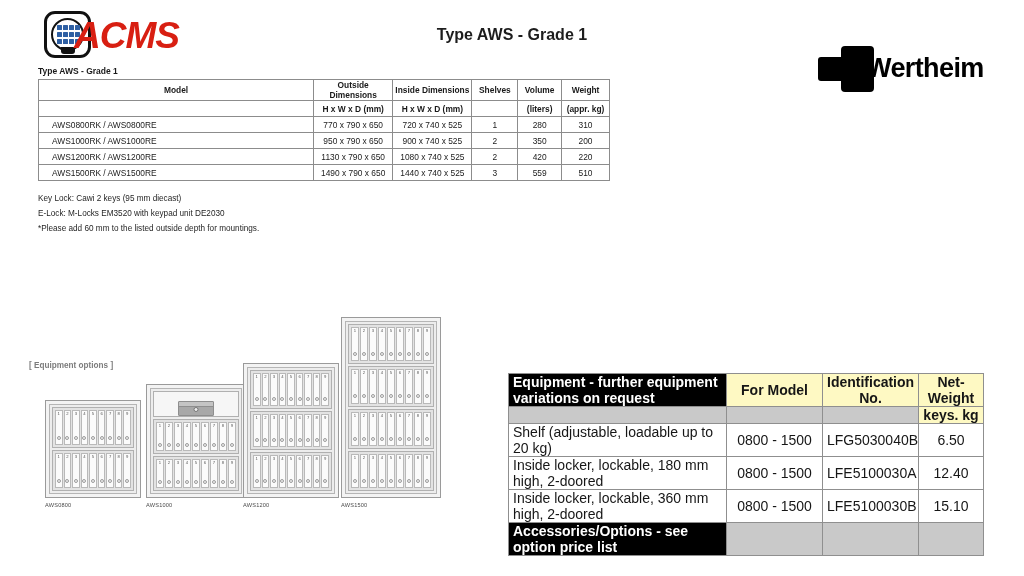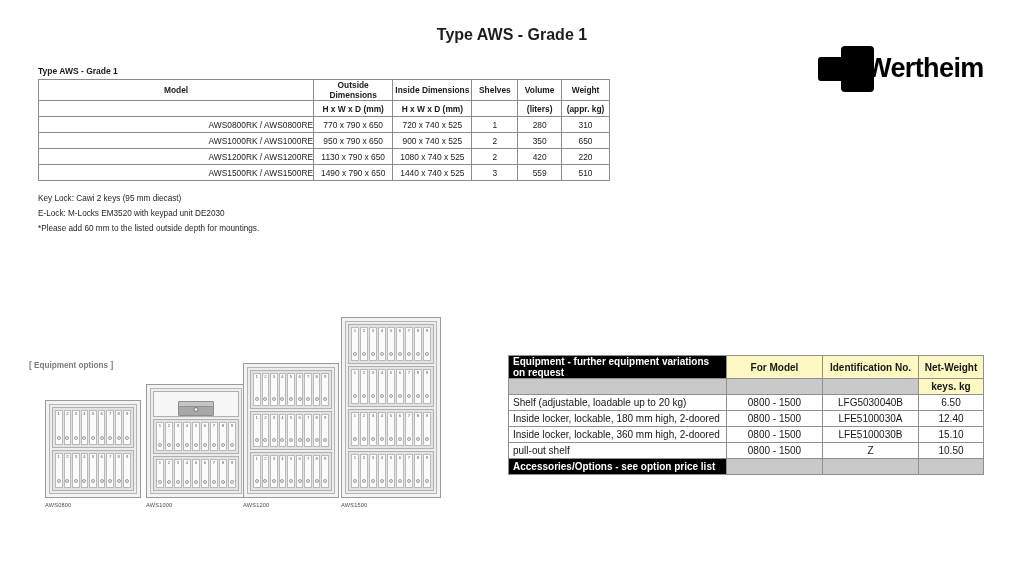--- a/index.html
+++ b/index.html
@@ -36,21 +36,21 @@
   .wert-word{position:absolute;left:58px;top:6px;font-size:27px;font-weight:bold;
     color:#000;letter-spacing:-0.6px;line-height:32px;}
 
   
   .tbl-caption{position:absolute;left:38px;top:66px;font-size:8.5px;font-weight:bold;color:#1a1a1a;}
   table.spec{position:absolute;left:38px;top:79px;width:572px;border-collapse:collapse;
     font-size:8.4px;table-layout:fixed;border-radius:13px;}
   table.spec td,table.spec th{border:1px solid #8c8c8c;padding:0;height:15px;
     text-align:center;font-weight:normal;color:#1a1a1a;}
   table.spec th{font-weight:bold;}
-  table.spec td.model{text-align:right;padding-left:7px;}
+  table.spec td.model{text-align:left;padding-left:13px;}
   .c-model{width:264px;}
   .c-out{width:76px;}
   .c-in{width:76px;}
   .c-sh{width:44px;}
   .c-vol{width:42px;}
   .c-wt{width:46px;}
 
   
   .notes{position:absolute;left:38px;top:191px;font-size:8.2px;line-height:15px;color:#1f1f1f;}
 
@@ -73,39 +73,60 @@
     display:flex;align-items:flex-end;justify-content:center;}
   .locker{width:44%;height:62%;background:#a8a8a8;border:1px solid #8e8e8e;
     box-sizing:border-box;position:relative;border-radius:1px;}
   .locker .lid{position:absolute;left:0;right:0;top:0;height:32%;background:#c4c4c4;
     border-bottom:1px solid #8e8e8e;}
   .locker .knob{position:absolute;left:50%;transform:translateX(-50%);bottom:20%;
     width:3px;height:3px;border-radius:50%;background:#efefef;border:.6px solid #777;}
   .safe-caption{position:absolute;font-size:5.6px;color:#4a4a4a;letter-spacing:.2px;}
 
   
-  table.equip{position:absolute;left:508px;top:355px;width:475px;border-collapse:collapse;
-    font-size:10px;table-layout:fixed;}
+  table.equip{position:absolute;left:508px;top:373px;width:475px;border-collapse:collapse;
+    font-size:14px;table-layout:fixed;}
   table.equip td,table.equip th{border:1px solid #8f8f8f;height:15px;padding:0 4px;
     color:#161616;font-weight:normal;vertical-align:middle;}
   table.equip th{font-weight:bold;text-align:center;background:#fef9c3;}
   table.equip th.black,table.equip td.black{background:#000;color:#fff;font-weight:bold;text-align:left;}
   table.equip td.center{text-align:center;}
   table.equip td.gray{background:#c9c9c9;}
   table.equip th.gray-blank{background:#c9c9c9;}
   .e-desc{width:218px;}
   .e-model{width:96px;}
   .e-id{width:96px;}
   .e-wt{width:65px;}
 </style>
 </head>
 <body>
 
 <div class="page">
 
+  <div class="acms-logo">
+    <div class="acms-badge">
+      <div class="acms-circle"></div>
+      <div class="acms-grid">
+        <i></i>
+          <i></i>
+          <i></i>
+          <i></i>
+          <i></i>
+          <i></i>
+          <i></i>
+          <i></i>
+          <i></i>
+          <i></i>
+          <i></i>
+          <i></i>
+      </div>
+      <div class="acms-foot"></div>
+    </div>
+    <div class="acms-word">ACMS</div>
+  </div>
 
   <div class="doc-title">Type AWS - Grade 1</div>
 
   <div class="wert-logo">
     <div class="wert-cross-v"></div>
     <div class="wert-cross-h"></div>
     <div class="wert-word">Wertheim</div>
   </div>
 
   <div class="tbl-caption">Type AWS - Grade 1</div>
@@ -145,21 +166,21 @@
         <td>1</td>
         <td>280</td>
         <td>310</td>
       </tr>
       <tr>
         <td class="model">AWS1000RK / AWS1000RE</td>
         <td>950 x 790 x 650</td>
         <td>900 x 740 x 525</td>
         <td>2</td>
         <td>350</td>
-        <td>650</td>
+        <td>200</td>
       </tr>
       <tr>
         <td class="model">AWS1200RK / AWS1200RE</td>
         <td>1130 x 790 x 650</td>
         <td>1080 x 740 x 525</td>
         <td>2</td>
         <td>420</td>
         <td>220</td>
       </tr>
       <tr>
@@ -663,26 +684,20 @@
         <td class="center">LFE5100030A</td>
         <td class="center">12.40</td>
       </tr>
       <tr>
         <td>Inside locker, lockable, 360 mm high, 2-doored</td>
         <td class="center">0800 - 1500</td>
         <td class="center">LFE5100030B</td>
         <td class="center">15.10</td>
       </tr>
       <tr>
-        <td>pull-out shelf</td>
-        <td class="center">0800 - 1500</td>
-        <td class="center">Z</td>
-        <td class="center">10.50</td>
-      </tr>
-      <tr>
         <td class="black">Accessories/Options  - see option  price list</td>
         <td class="gray"></td>
         <td class="gray"></td>
         <td class="gray"></td>
       </tr>
     </tbody>
   </table>
 
 </div>
 

